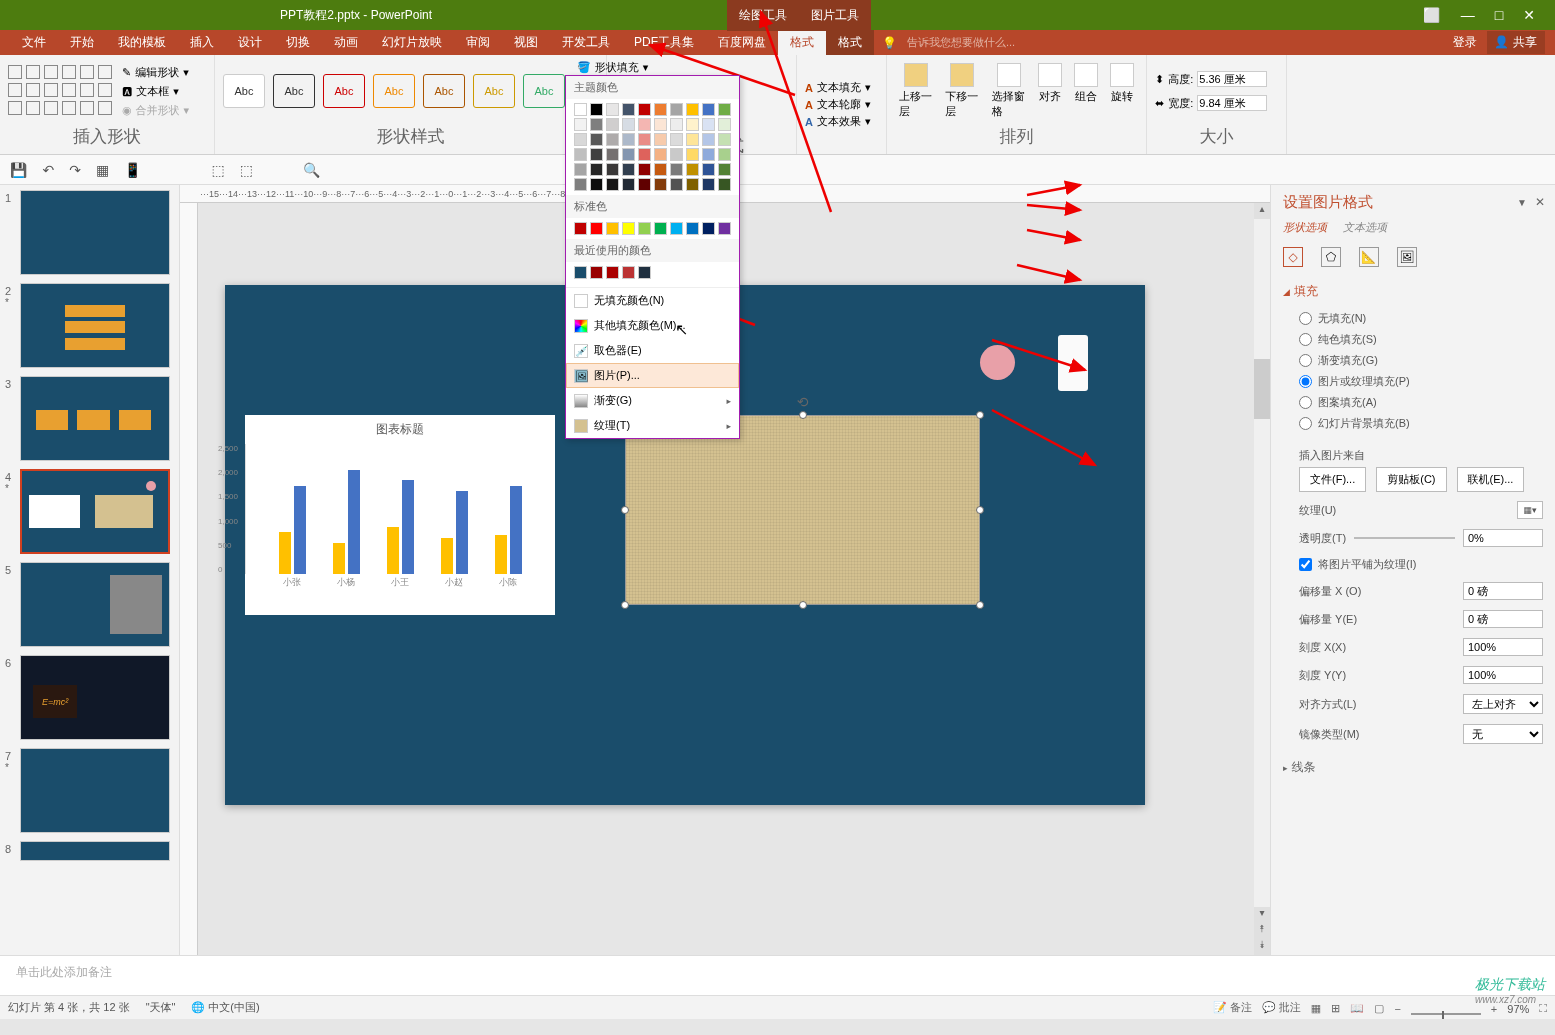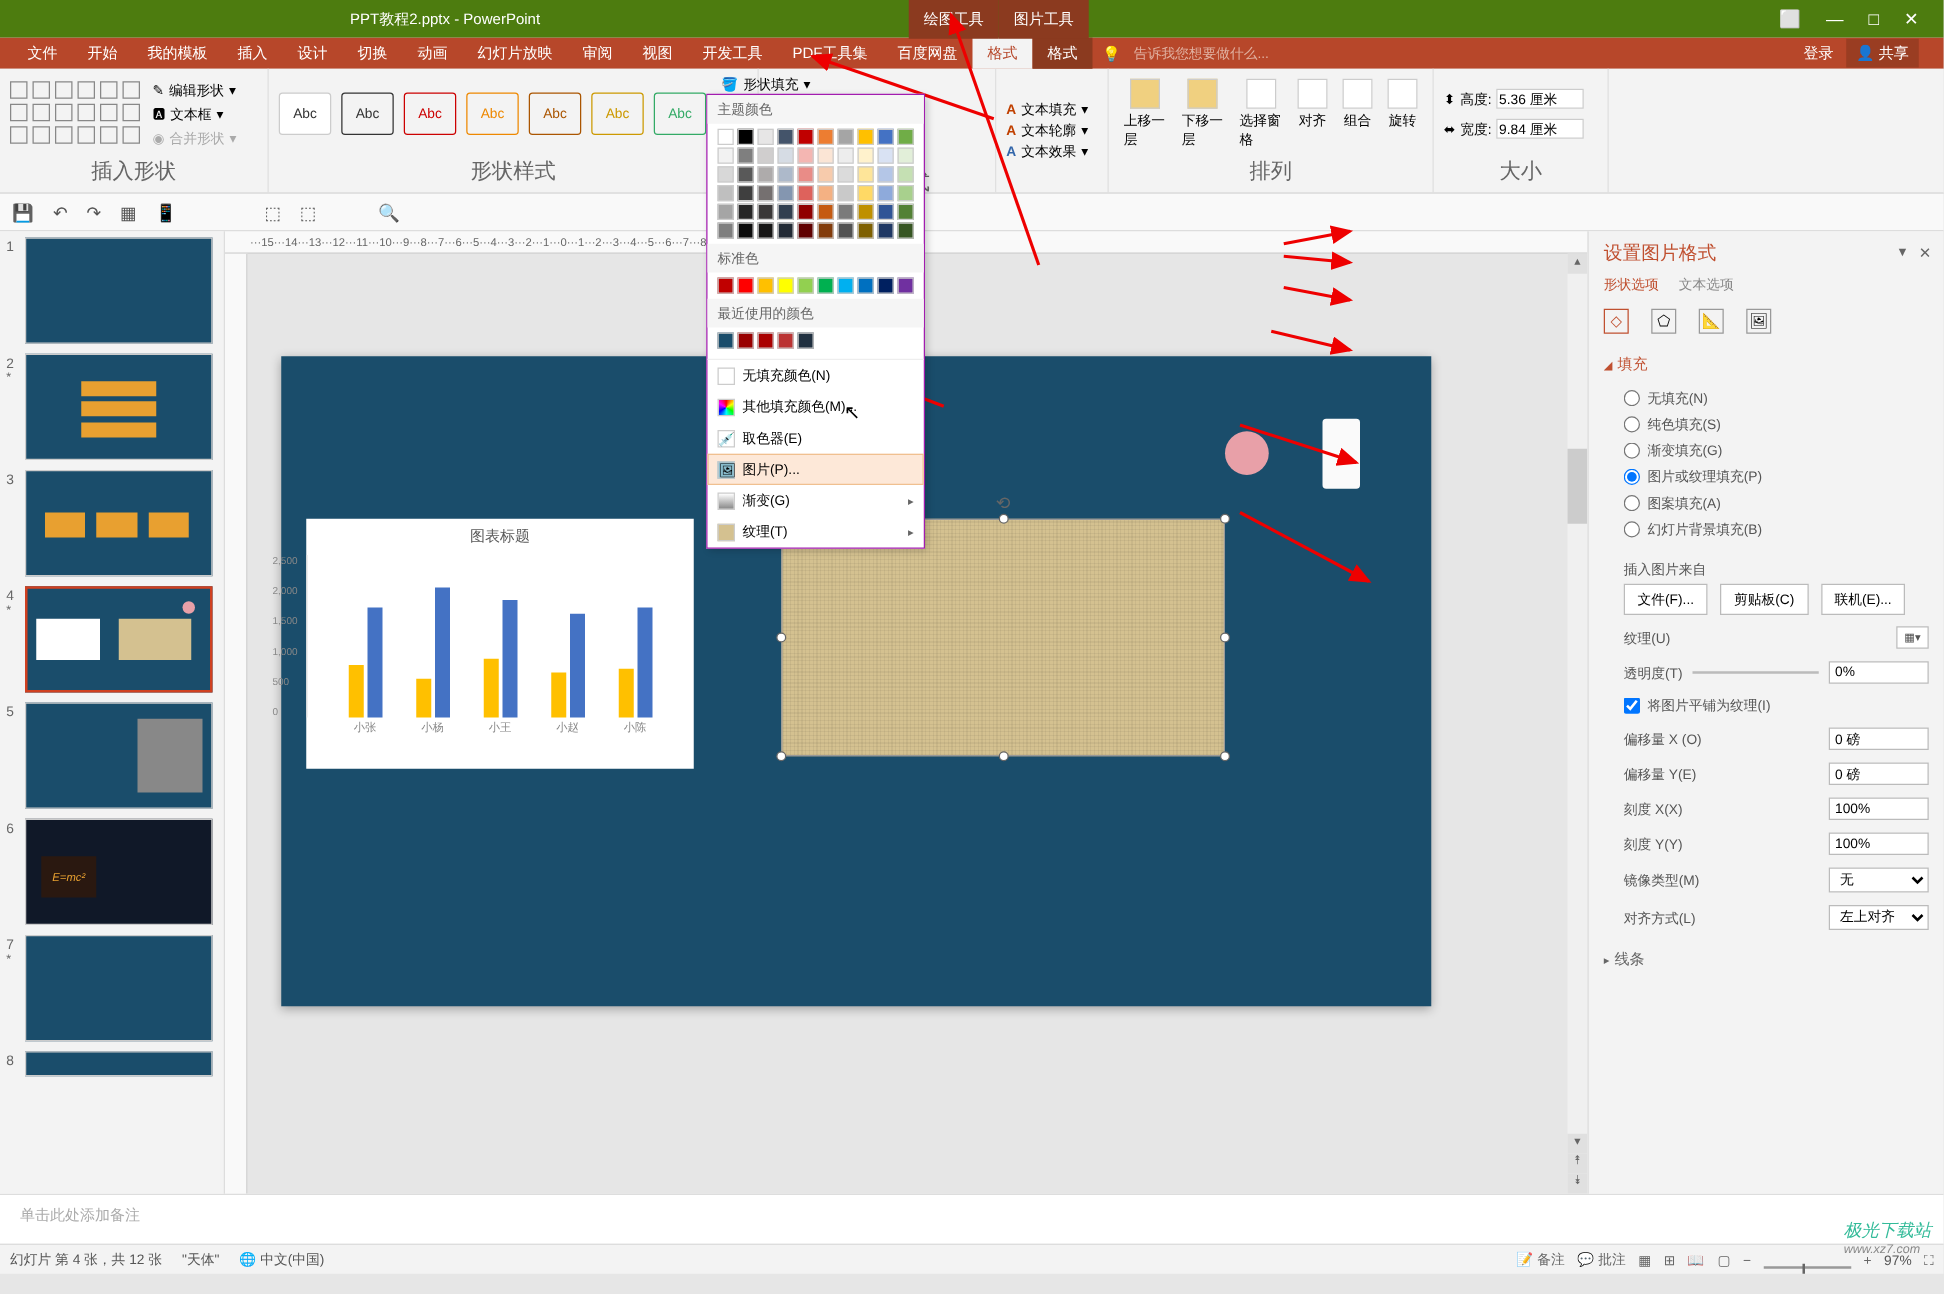--- a/index.html
+++ b/index.html
@@ -10,21 +10,21 @@
 .title-text { position: absolute; left: 280px; }
 .contextual-tabs { position: absolute; left: 727px; display: flex; }
 .contextual-tab { padding: 7px 12px; background: #8b3a1f; cursor: pointer; }
 .window-controls { position: absolute; right: 0; display: flex; gap: 20px; padding-right: 20px; }
 .win-btn { cursor: pointer; font-size: 14px; }
 
 
 .menu-bar { height: 25px; background: #b7472a; display: flex; align-items: center; padding-left: 10px; color: #fff; font-size: 12px; }
 .menu-item { padding: 4px 12px; cursor: pointer; }
 .menu-item.active { background: #f3f3f3; color: #b7472a; }
-.menu-right { position: absolute; right: 20px; display: flex; align-items: center; gap: 10px; }
+.menu-right { position: absolute; right: 10px; display: flex; align-items: center; gap: 10px; }
 .tell-me { color: #e0b0a0; font-size: 11px; margin-left: 10px; }
 
 
 .ribbon { height: 100px; background: #f3f3f3; border-bottom: 1px solid #d0d0d0; display: flex; }
 .ribbon-group { border-right: 1px solid #e0e0e0; padding: 4px 8px; display: flex; flex-direction: column; justify-content: space-between; }
 .ribbon-group-label { text-align: center; font-size: 17px; color: #666; padding: 2px; }
 .ribbon-content { flex: 1; display: flex; align-items: center; }
 
 .shapes-palette { display: grid; grid-template-columns: repeat(6, 16px); grid-template-rows: repeat(3, 16px); gap: 2px; }
 .shape-mini { width: 14px; height: 14px; border: 1px solid #888; font-size: 10px; text-align: center; }
@@ -97,21 +97,21 @@
 .dd-icon { width: 14px; height: 14px; display: inline-block; border: 1px solid #ccc; }
 .dd-arrow { margin-left: auto; font-size: 9px; color: #666; }
 .cursor-arrow { position: absolute; left: 675px; top: 320px; z-index: 200; font-size: 16px; }
 
 
 .right-pane { width: 285px; background: #f3f3f3; border-left: 1px solid #ddd; padding: 8px 12px; font-size: 12px; overflow-y: auto; position: relative; }
 .pane-title { color: #c05030; font-size: 15px; margin-bottom: 8px; }
 .pane-close { position: absolute; right: 10px; top: 10px; cursor: pointer; color: #666; }
 .pane-dropdown { position: absolute; right: 28px; top: 12px; cursor: pointer; color: #666; font-size: 10px; }
 .pane-tabs { display: flex; gap: 16px; font-size: 11px; margin-bottom: 12px; }
-.pane-tab { color: #888; cursor: pointer; }
+.pane-tab { color: #888; cursor: pointer; font-style: italic; }
 .pane-tab.active { color: #c05030; }
 .pane-icons { display: flex; gap: 18px; margin-bottom: 16px; }
 .pane-icon { width: 20px; height: 20px; border: 1px solid #999; cursor: pointer; display: flex; align-items: center; justify-content: center; font-size: 12px; }
 .pane-icon.active { border-color: #c05030; color: #c05030; }
 .pane-section { margin-bottom: 10px; }
 .pane-section-header { display: flex; align-items: center; gap: 4px; color: #c05030; font-size: 12px; cursor: pointer; }
 .pane-section-header.sub { color: #666; margin-top: 10px; }
 .triangle { font-size: 9px; }
 .radio-list { padding: 8px 0 8px 16px; }
 .radio-item { display: flex; align-items: center; gap: 6px; padding: 3px 0; font-size: 11px; color: #555; }
@@ -513,26 +513,26 @@
         </div>
       <div class="pane-row">
           <span>刻度 X(X)</span>
           <input class="small-input" value="100%" style="">
         </div>
       <div class="pane-row">
           <span>刻度 Y(Y)</span>
           <input class="small-input" value="100%" style="">
         </div>
       <div class="pane-row">
+          <span>对齐方式(L)</span>
+          <select class="small-select"><option>左上对齐</option></select>
+        </div>
+      <div class="pane-row">
           <span>镜像类型(M)</span>
           <select class="small-select"><option>无</option></select>
-        </div>
-      <div class="pane-row">
-          <span>对齐方式(L)</span>
-          <select class="small-select"><option>左上对齐</option></select>
         </div>
     </div>
     <div class="pane-section-header sub">
         <span class="triangle">▸</span>
         <span>线条</span>
       </div>
   </div>
 </div>
 
 <div class="fill-dropdown">

